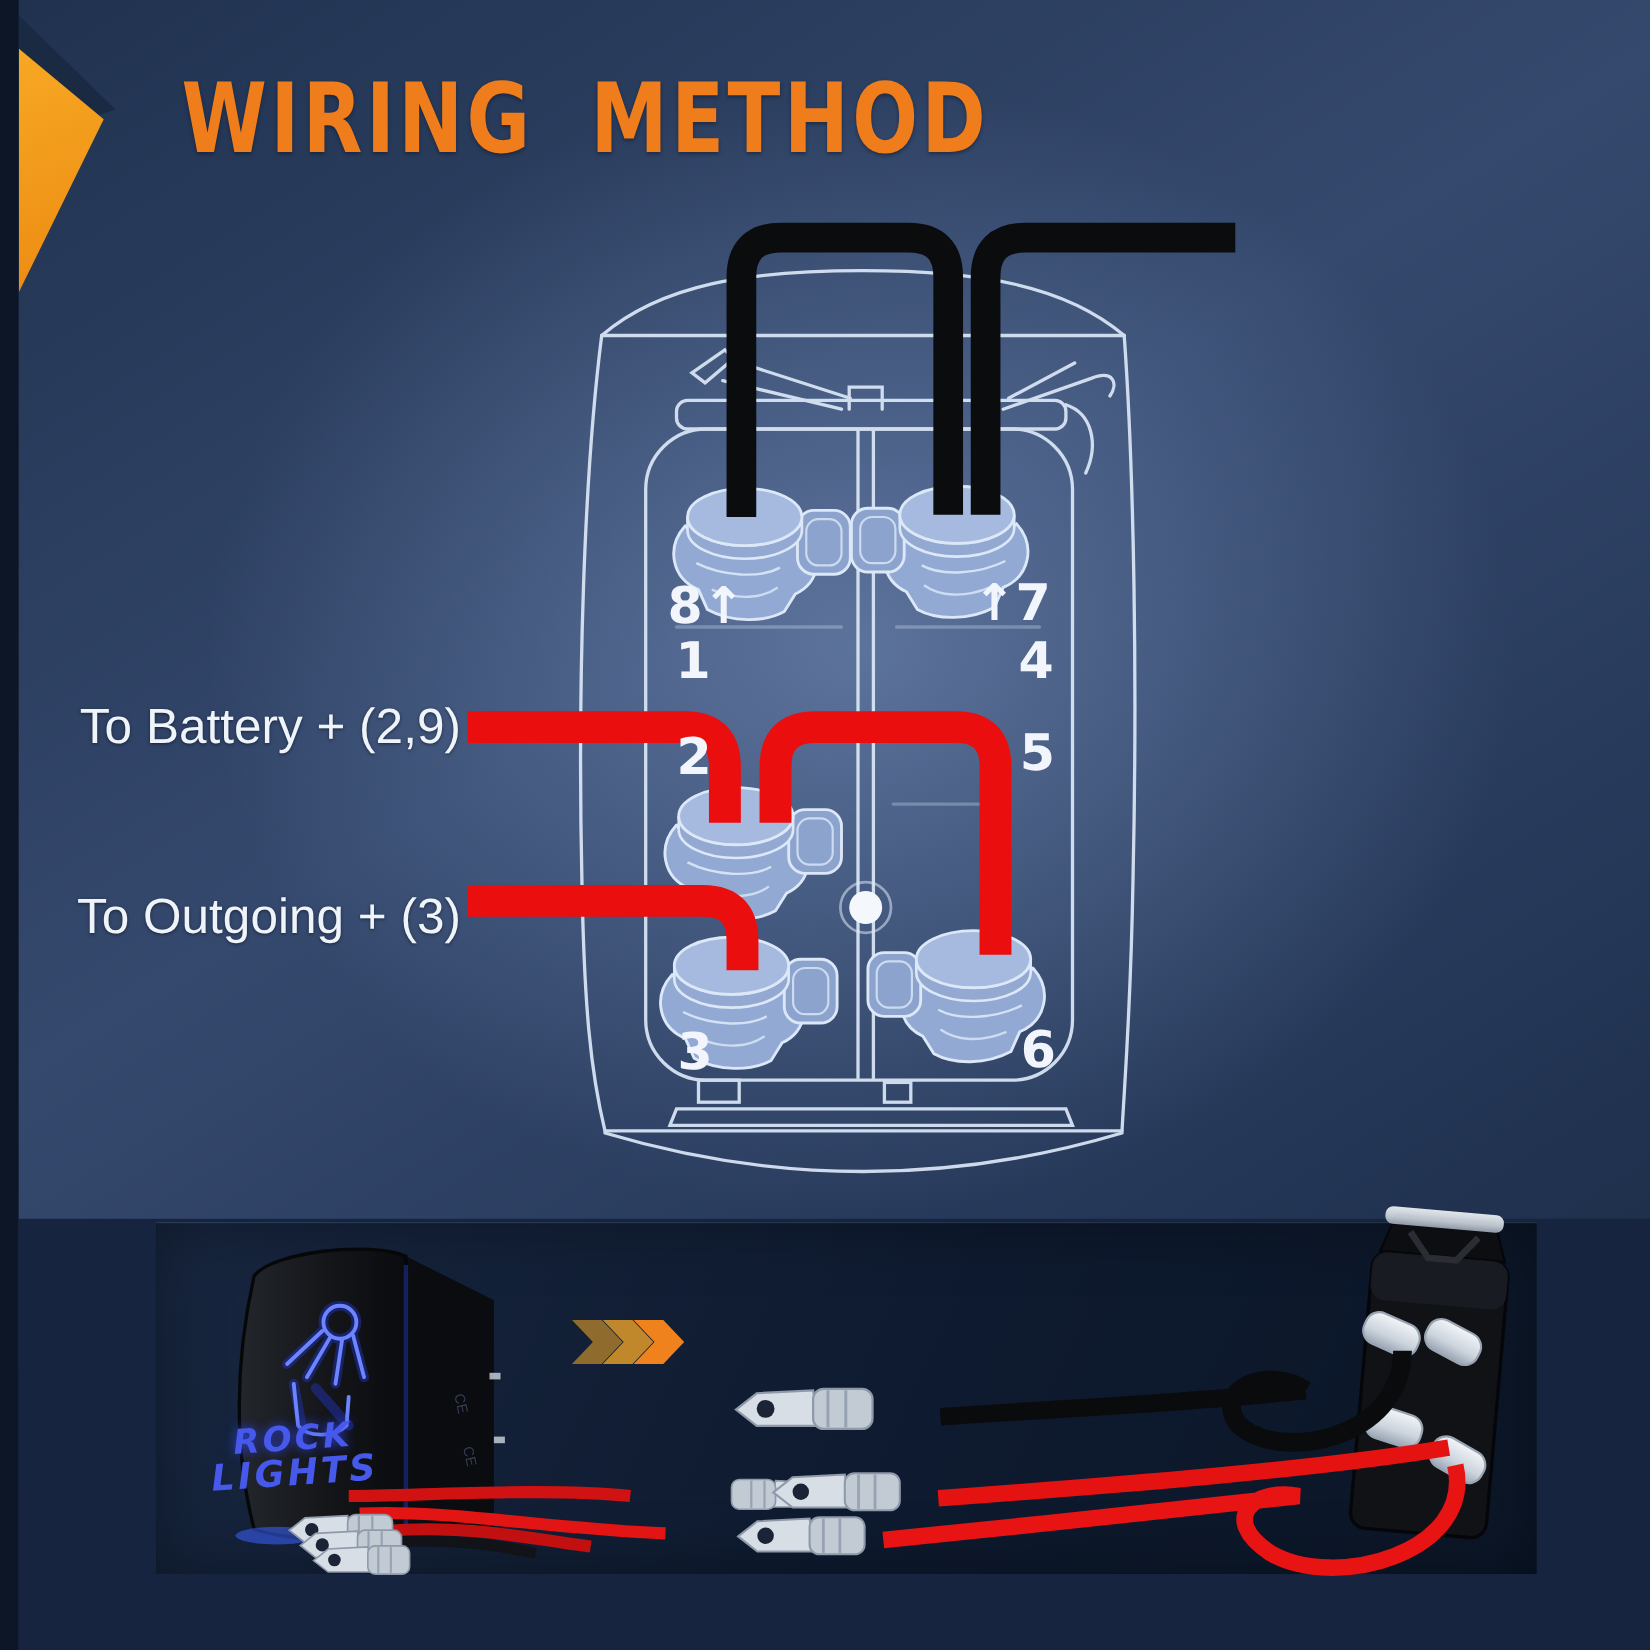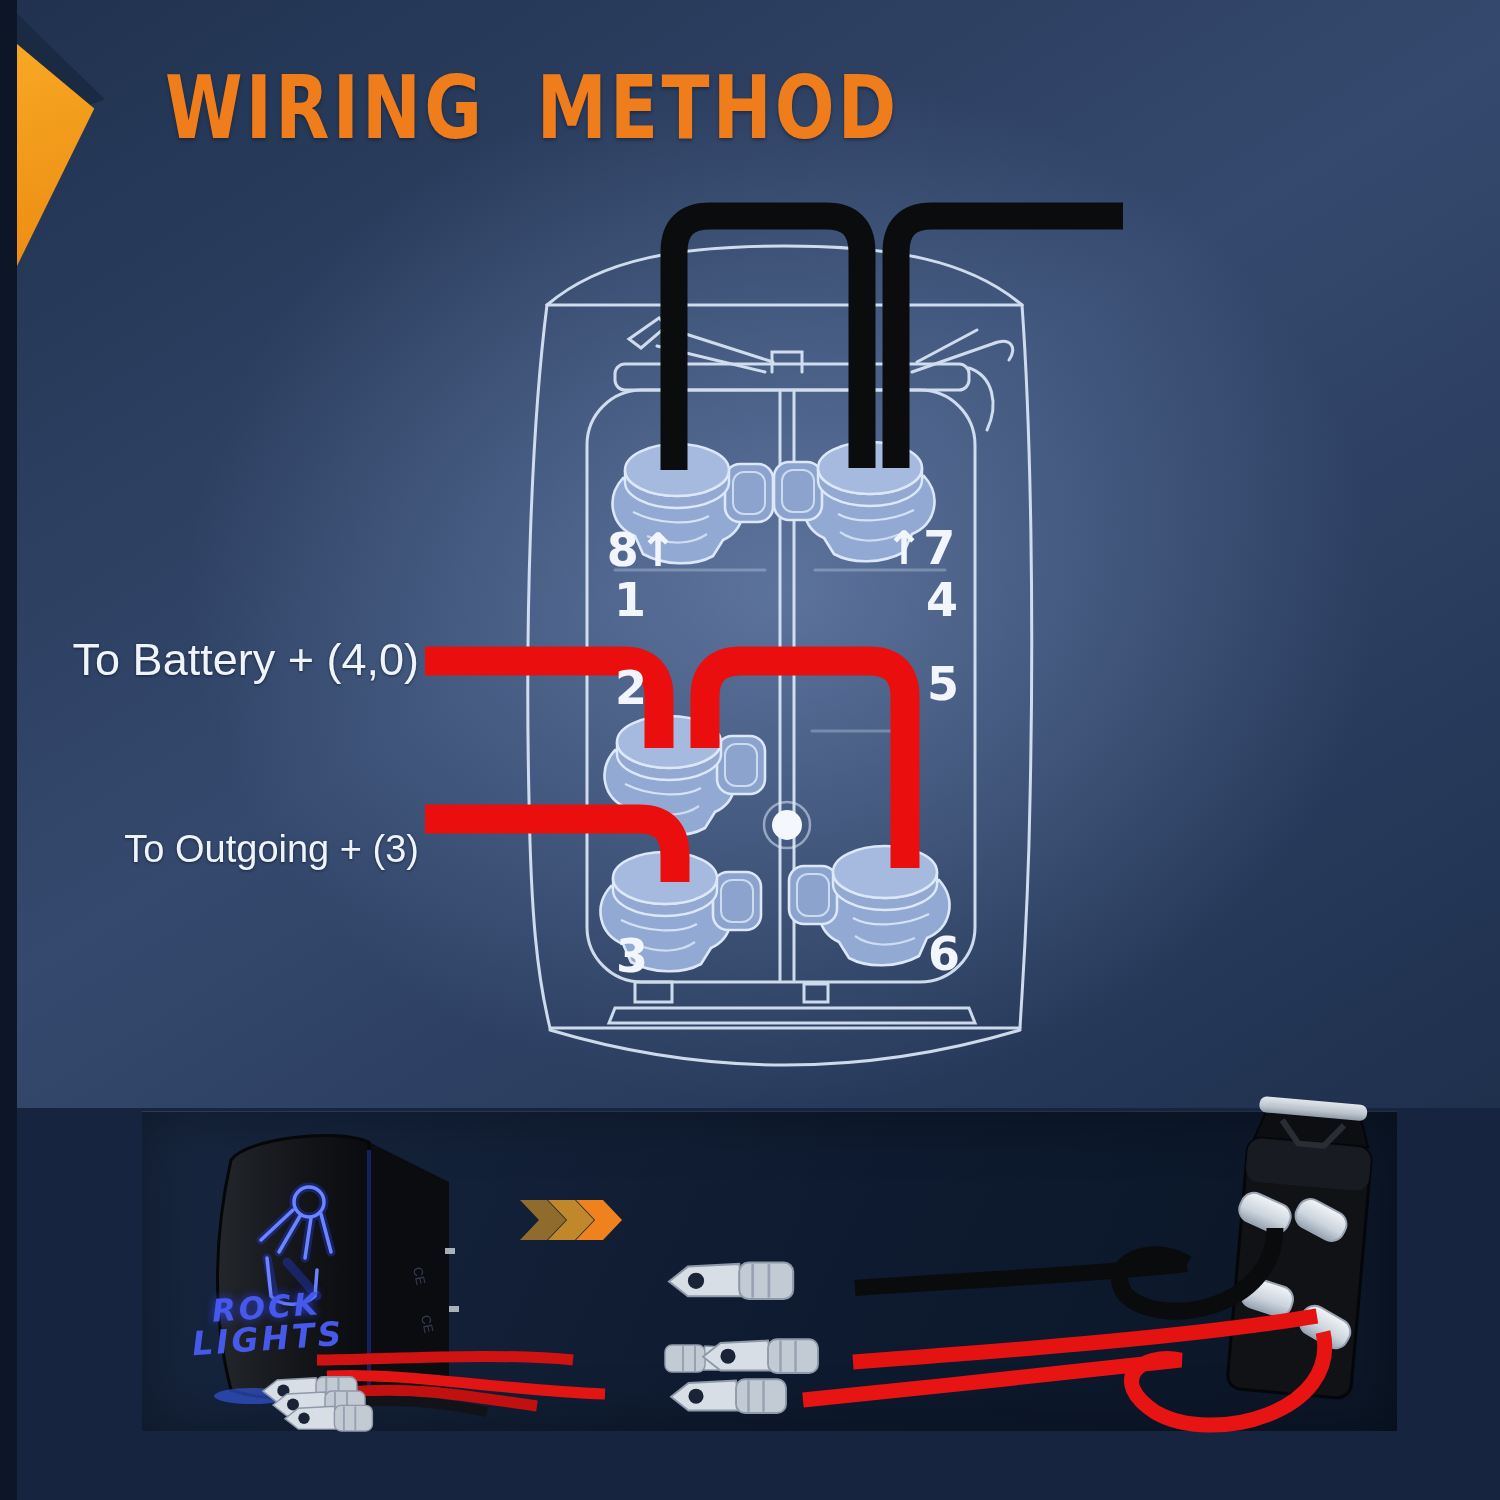--- a/index.html
+++ b/index.html
@@ -29,21 +29,21 @@
     transform:scaleX(.80);transform-origin:left top;
     text-shadow:0 2px 4px rgba(10,16,30,.45);
     white-space:nowrap;
   }
   .wire-label{
     position:absolute;color:#EFF4FA;white-space:nowrap;
     text-shadow:0 1px 3px rgba(8,14,28,.6);
   }
   .label-ground{left:1133px;top:192px;font-size:36px;}
   .label-battery{right:1098px;top:634px;font-size:45px;text-align:right;}
-  .label-outgoing{right:1098px;top:828px;font-size:38px;text-align:center;}
+  .label-outgoing{right:1098px;top:807px;font-size:45px;text-align:center;}
   .photo-band{
     position:absolute;left:0;top:1108px;width:1500px;height:392px;
     background:#172440;
   }
   .photo-panel{
     position:absolute;left:125px;top:1111px;width:1255px;height:319px;
     background:linear-gradient(115deg,#17263f 0%,#0E1A2F 55%,#0B1627 100%);
     border-top:1px solid rgba(150,180,230,.16);
     box-shadow:inset 0 0 60px rgba(0,0,0,.35);
   }
@@ -238,16 +238,16 @@
 
       <g fill="none">
         <path d="M1300,1316 C1180,1336 1000,1350 836,1362" stroke="#E51212" stroke-width="15"></path>
         <path d="M1306,1332 C1324,1412 1196,1446 1138,1412 C1090,1380 1124,1352 1164,1360 C1050,1372 910,1388 786,1400" stroke="#E81414" stroke-width="15"></path>
       </g>
       <use href="#spade" transform="translate(686,1348) scale(1.25)"></use>
       <use href="#spade" transform="translate(654,1388) scale(1.25)"></use>
     </g>
   </svg>
 
-  <div class="wire-label label-battery">To Battery + (4,0)</div>
+  <div class="wire-label label-battery">To Battery + (2,9)</div>
   <div class="wire-label label-outgoing">To Outgoing + (3)</div>
 
 </div>
 
 </body></html>

